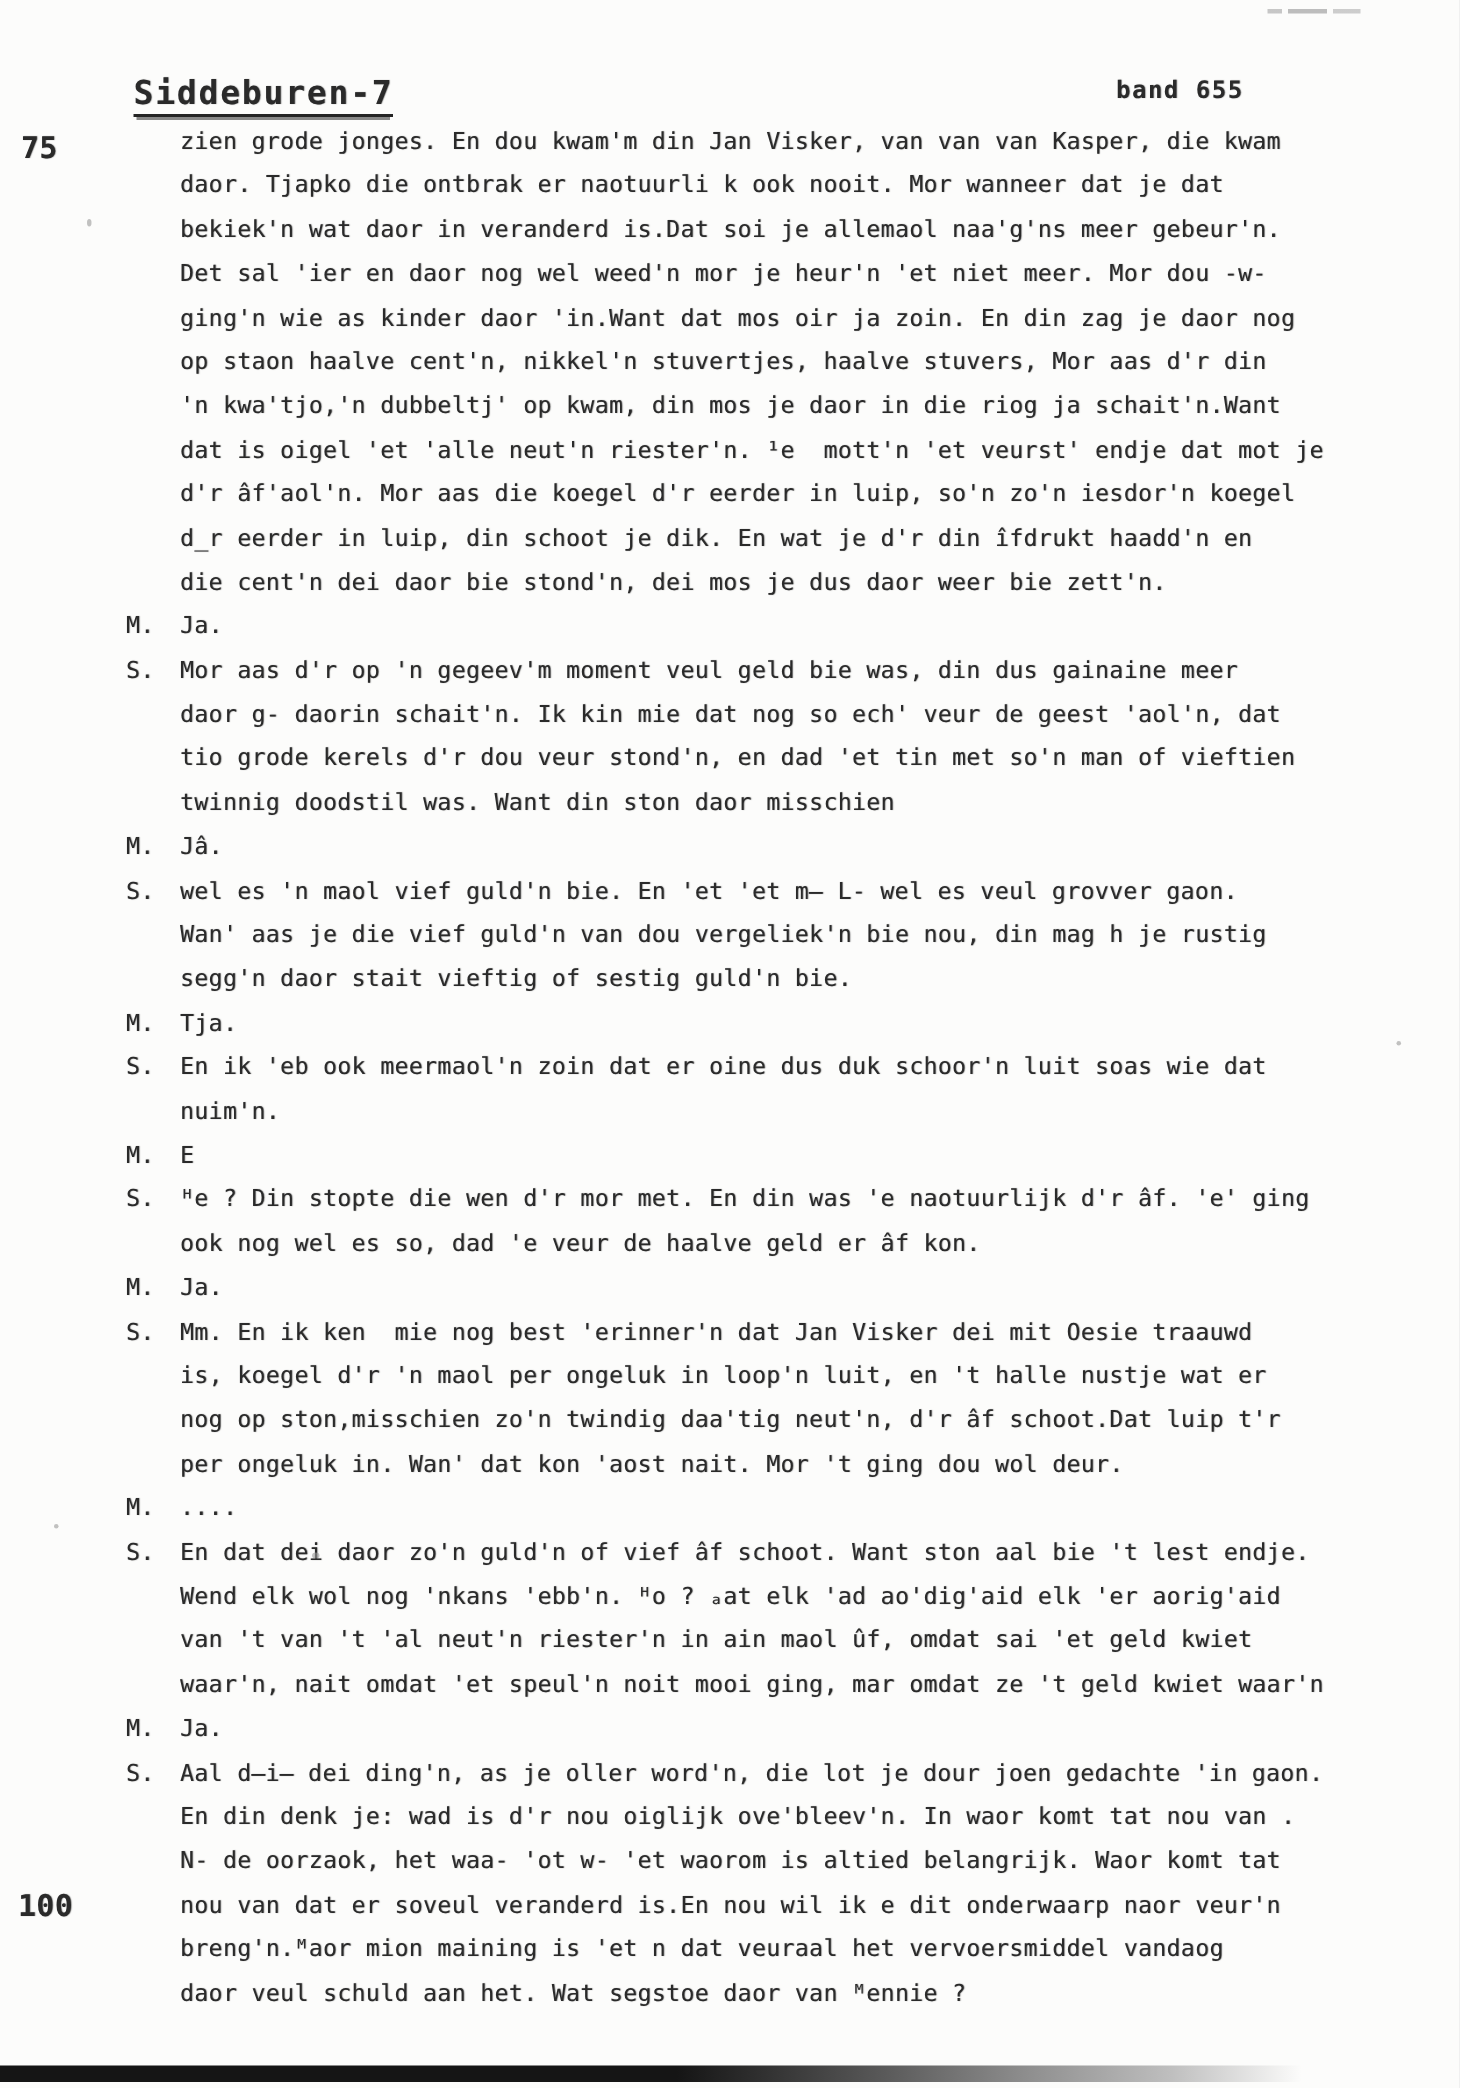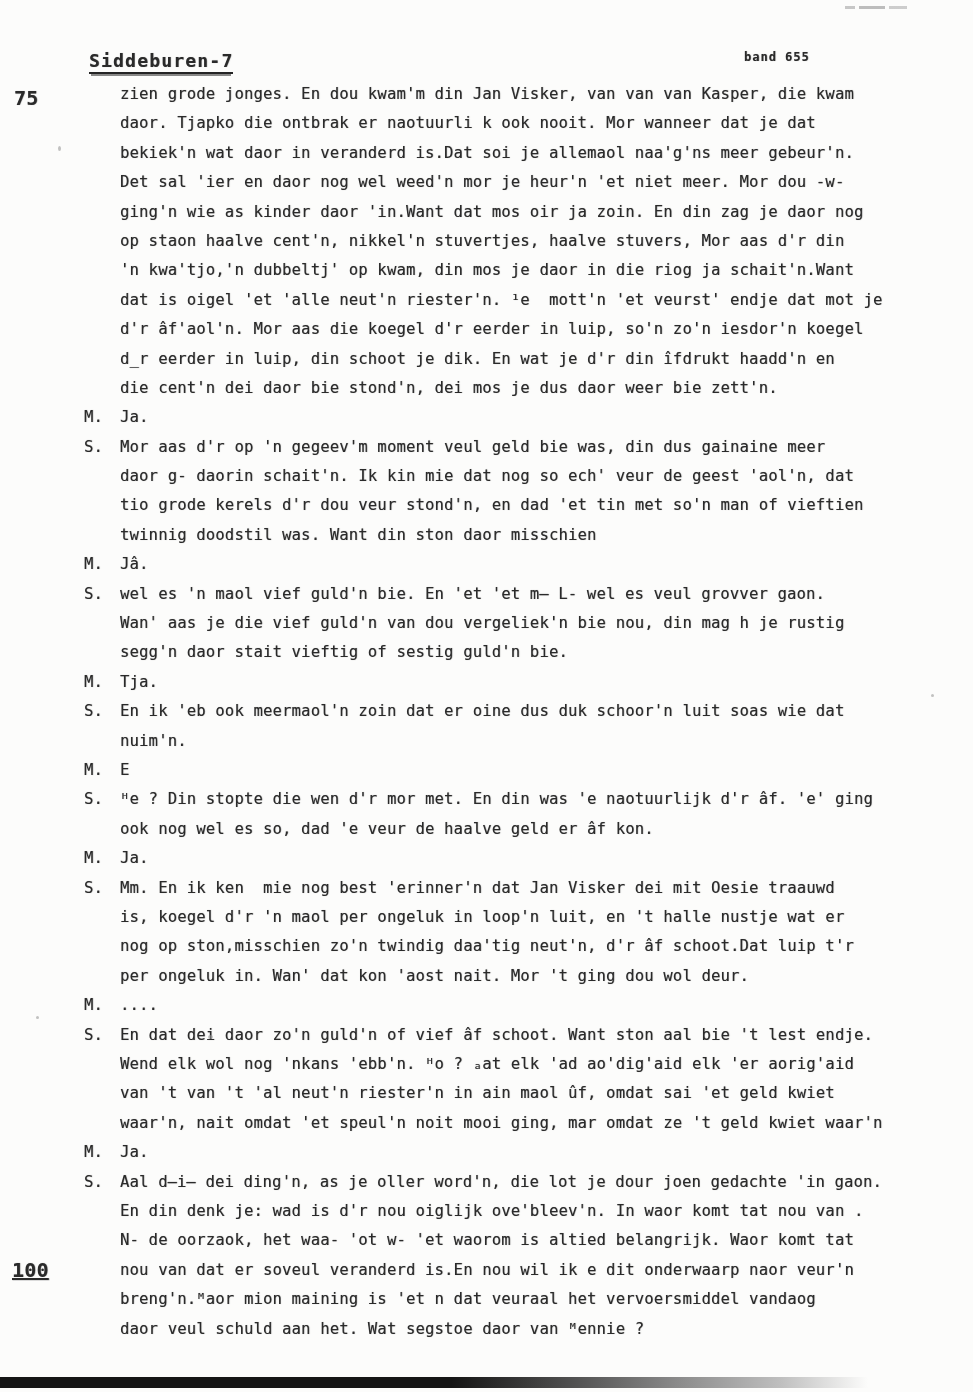--- a/index.html
+++ b/index.html
@@ -10,32 +10,32 @@
     overflow:hidden;
     font-family:"DejaVu Sans Mono","DejaVu Sans",monospace;
     color:#2a2a2a;
   }
   .ink{
     text-shadow:0.5px 0.3px 0.7px rgba(45,45,45,0.55);
     letter-spacing:0.2px;
   }
   .header-title{
     position:absolute;left:89px;top:50px;
-    font-size:18px;font-weight:bold;letter-spacing:1.2px;
+    font-size:22px;font-weight:bold;letter-spacing:1.2px;
     border-bottom:2px solid #242424;
     box-shadow:0 4px 0 -2px rgba(40,40,40,0.55);
     padding-bottom:1px;
   }
   .header-band{
     position:absolute;left:744px;top:50px;
-    font-size:12px;font-weight:bold;letter-spacing:1px;
+    font-size:16px;font-weight:bold;letter-spacing:1px;
   }
   .margin-num{position:absolute;font-size:20px;font-weight:bold;}
   .margin-num.n75{left:14px;top:86px;}
-  .margin-num.n100{left:12px;top:1258px;text-decoration:underline;}
+  .margin-num.n100{left:12px;top:1258px;}
   .transcript{
     position:absolute;left:84px;top:80px;width:900px;
     font-size:15.5px;
   }
   .row{display:flex;align-items:flex-start;}
   .speaker{
     flex:none;width:36px;line-height:29.4px;white-space:pre;
   }
   .speech{flex:1 1 auto;min-width:0;}
   .tline{

